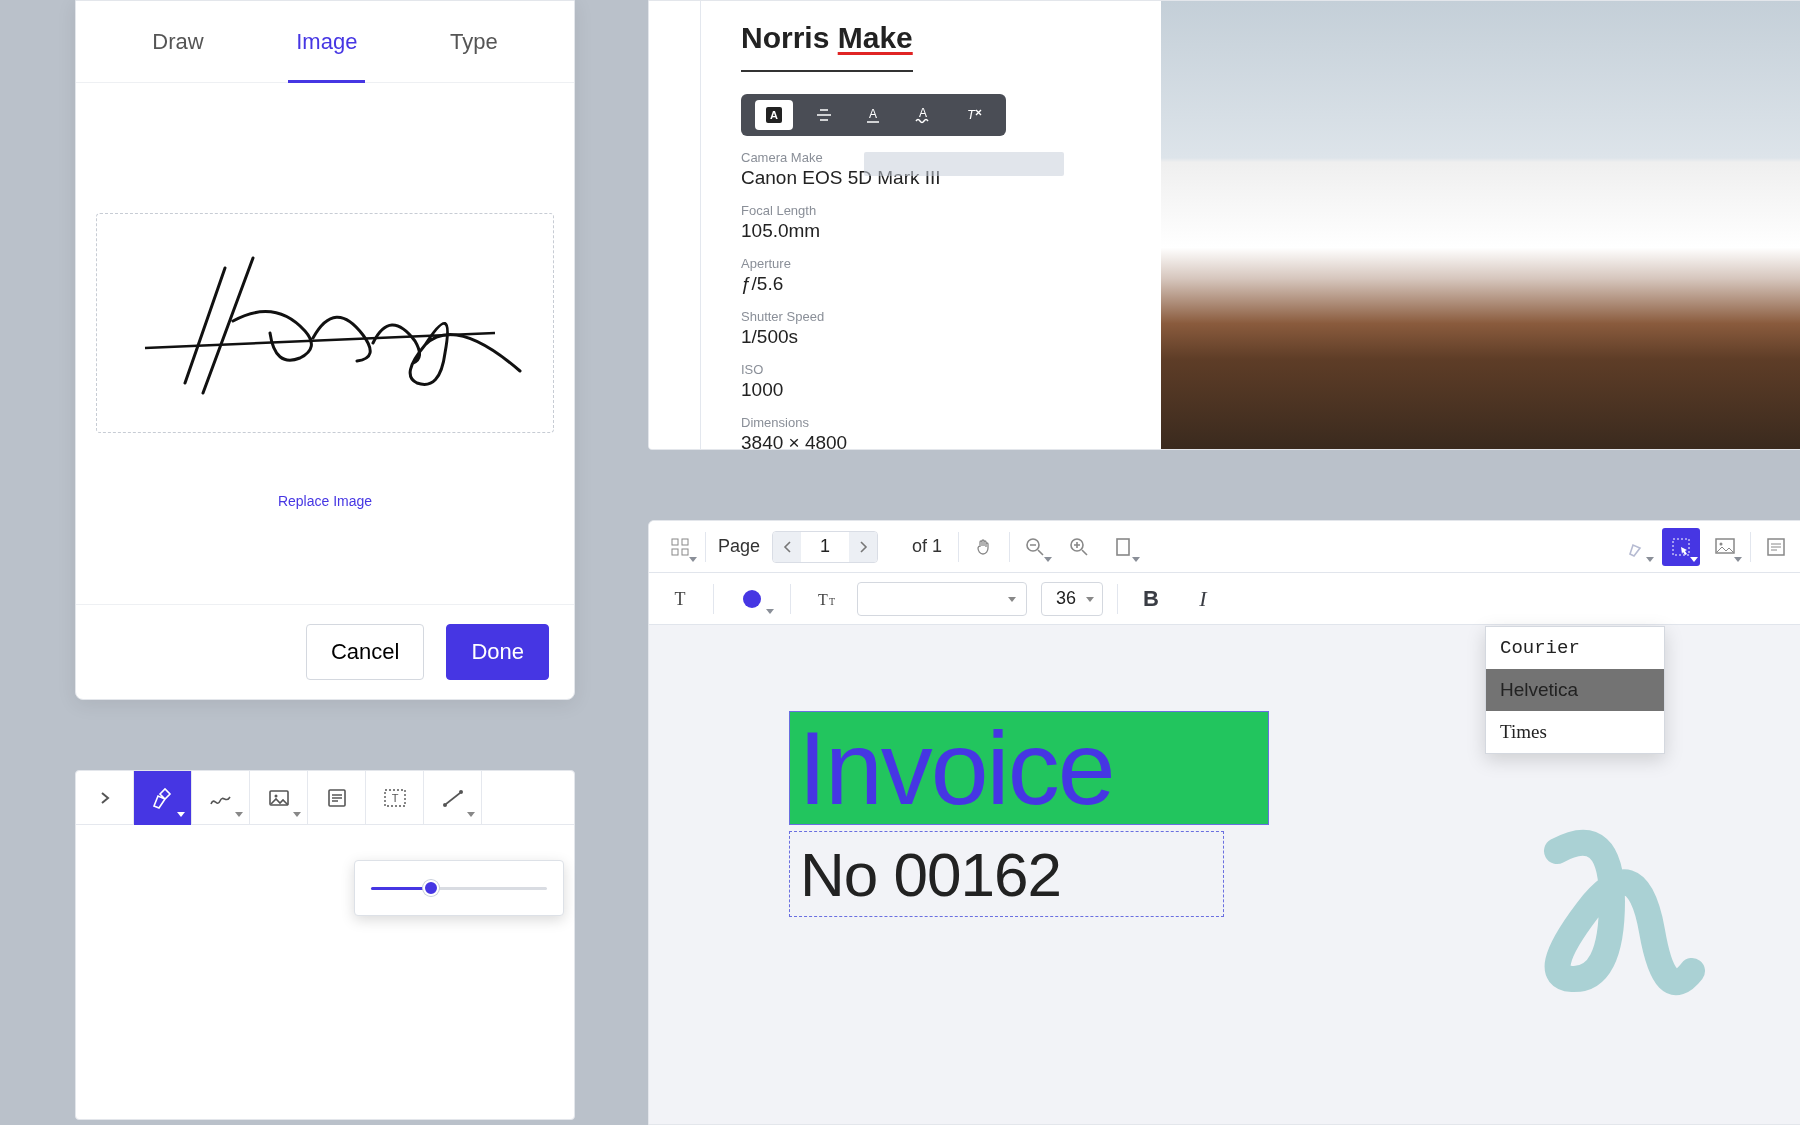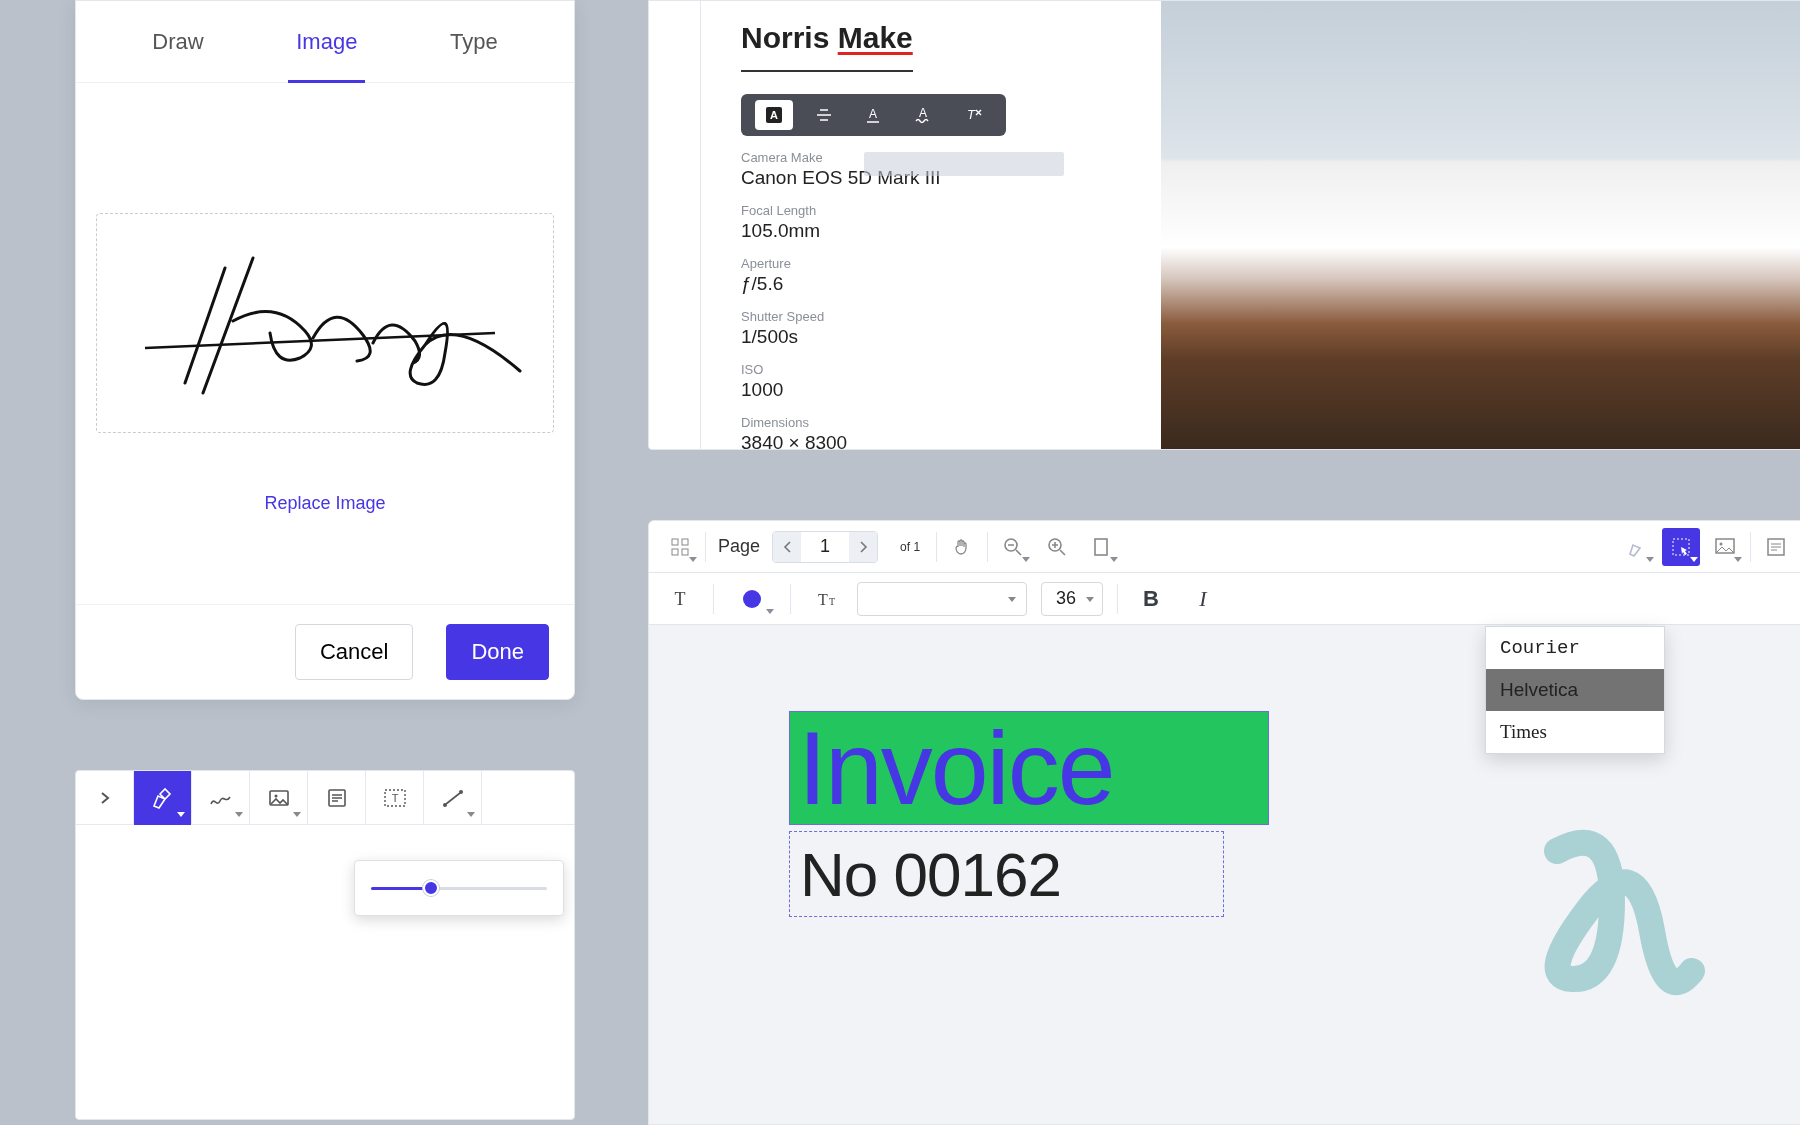--- a/index.html
+++ b/index.html
@@ -5,22 +5,22 @@
   html,body{margin:0;padding:0;width:1800px;height:1125px;background:#bac1ca;font-family:-apple-system,BlinkMacSystemFont,"Segoe UI",Helvetica,Arial,sans-serif;color:#222;overflow:hidden}
   *{box-sizing:border-box}
 
   
   .sig-modal{position:absolute;left:75px;top:0;width:500px;height:700px;background:#fff;border-radius:0 0 8px 8px;border:1px solid #e3e6eb;box-shadow:0 4px 20px rgba(0,0,0,.08)}
   .sig-tabs{height:82px;display:flex;justify-content:space-around;align-items:center;border-bottom:1px solid #eef0f3;padding:8px 30px}
   .sig-tab{font-size:22px;color:#555;padding:27px 8px;position:relative;cursor:pointer}
   .sig-tab.active{color:#4636e3}
   .sig-tab.active::after{content:"";position:absolute;left:0;right:0;bottom:-1px;height:3px;background:#4636e3}
   .sig-drop{margin:130px 20px 0 20px;height:220px;border:1px dashed #c7ccd4;border-radius:4px;display:flex;align-items:center;justify-content:center}
-  .replace{color:#4636e3;font-size:18px;text-align:center;margin-top:60px}
-  .sig-footer{position:absolute;left:0;right:0;bottom:0;height:95px;border-top:1px solid #eef0f3;display:flex;justify-content:flex-end;align-items:center;gap:33px;padding-right:25px}
+  .replace{color:#4636e3;font-size:14px;text-align:center;margin-top:60px}
+  .sig-footer{position:absolute;left:0;right:0;bottom:0;height:95px;border-top:1px solid #eef0f3;display:flex;justify-content:flex-end;align-items:center;gap:22px;padding-right:25px}
   .btn{font-size:22px;border-radius:4px;padding:14px 24px;border:1px solid #d4d8df;background:#fff;cursor:pointer}
   .btn.primary{background:#4636e3;border-color:#4636e3;color:#fff}
 
   
   .anno-panel{position:absolute;left:75px;top:770px;width:500px;height:350px;background:#fff;border:1px solid #e3e6eb;border-radius:4px;overflow:hidden}
   .anno-row{height:54px;display:flex;align-items:center;border-bottom:1px solid #e5e8ee}
   .anno-btn{width:58px;height:54px;display:flex;align-items:center;justify-content:center;border-right:1px solid #e5e8ee;position:relative}
   .anno-btn.on{background:#4636e3;color:#fff}
   .anno-btn svg{display:block}
   .chev-sm{width:0;height:0;border-left:4px solid transparent;border-right:4px solid transparent;border-top:5px solid #888;position:absolute;right:6px;bottom:8px}
@@ -55,21 +55,21 @@
   .tbar{height:52px;border-bottom:1px solid #e1e5ec;display:flex;align-items:center;padding:0 12px;gap:6px;background:#fff}
   .tico{width:38px;height:38px;display:flex;align-items:center;justify-content:center;border-radius:3px;color:#6c727e;position:relative}
   .tico.sel{background:#4636e3;color:#fff}
   .tico .chev-sm{border-top-color:#8a8f98;right:2px;bottom:4px}
   .tico.sel .chev-sm{border-top-color:#fff}
   .sep{width:1px;height:30px;background:#e2e6ee}
   .page-lbl{font-size:18px;color:#333;margin-left:6px}
   .pageseg{display:flex;border:1px solid #d9dde5;border-radius:4px;overflow:hidden;margin-left:6px}
   .pageseg .sb{width:28px;height:30px;background:#eceff4;display:flex;align-items:center;justify-content:center}
   .pageseg .num{width:48px;height:30px;display:flex;align-items:center;justify-content:center;font-size:18px}
-  .of{font-size:12px;color:#333;margin-left:16px}
+  .of{font-size:18px;color:#333;margin-left:28px}
   .tbar-r{margin-left:auto;display:flex;gap:6px;align-items:center}
   .tbar2{height:52px;border-bottom:1px solid #e1e5ec;display:flex;align-items:center;padding:0 12px;gap:14px;background:#fff}
   .font-sel{width:170px;height:34px;border:1px solid #d4d8df;border-radius:4px;position:relative}
   .font-sel::after{content:"";position:absolute;right:10px;top:50%;transform:translateY(-2px);width:0;height:0;border-left:4px solid transparent;border-right:4px solid transparent;border-top:5px solid #888}
   .color-dot{width:18px;height:18px;background:#4636e3;border-radius:50%}
   .size-sel{width:62px;height:34px;border:1px solid #d4d8df;border-radius:4px;display:flex;align-items:center;justify-content:center;font-size:18px;position:relative;padding-right:12px}
   .size-sel::after{content:"";position:absolute;right:8px;top:50%;transform:translateY(-2px);width:0;height:0;border-left:4px solid transparent;border-right:4px solid transparent;border-top:5px solid #888}
   .bold{font-size:22px;font-weight:700;color:#3a3d44}
   .ital{font-size:22px;font-style:italic;color:#3a3d44;font-family:Georgia,serif}
   .font-menu{position:absolute;left:836px;top:105px;width:180px;background:#fff;border:1px solid #d4d8df;box-shadow:0 6px 18px rgba(0,0,0,.15);z-index:5}
@@ -215,21 +215,21 @@
     <div class="meta-row">
         <div class="meta-k">Shutter Speed</div>
         <div class="meta-v">1/500s</div>
       </div>
     <div class="meta-row">
         <div class="meta-k">ISO</div>
         <div class="meta-v">1000</div>
       </div>
     <div class="meta-row">
         <div class="meta-k">Dimensions</div>
-        <div class="meta-v">3840 × 8300</div>
+        <div class="meta-v">3840 × 4800</div>
       </div>
   </div>
   <div class="photo"></div>
 </div>
 <div class="hl-box"></div>
 
 <div class="inv-panel">
   <div class="tbar">
     <div class="tico">
         <svg width="18" height="18">

